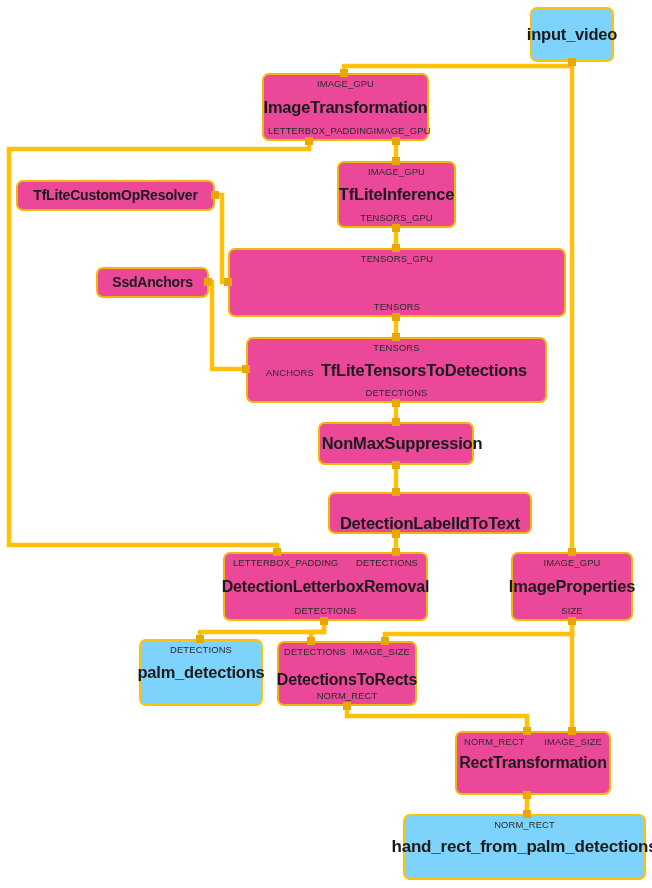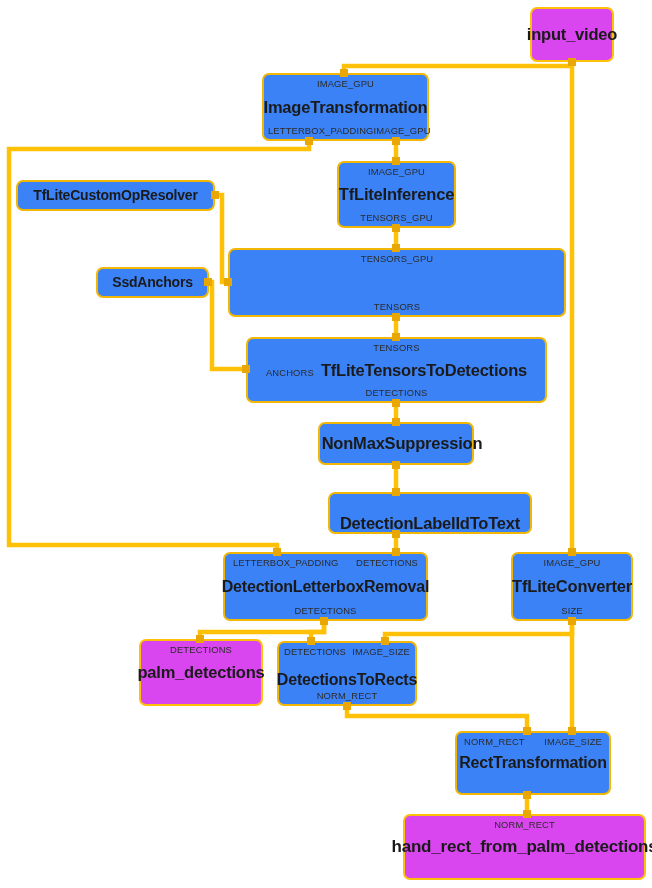--- a/index.html
+++ b/index.html
@@ -20,29 +20,29 @@
     left:0;top:0;
     width:652px;height:888px;
     pointer-events:none;
   }
   
   .node{
     position:absolute;
     box-sizing:border-box;
     border:2px solid #F2B705;
     border-radius:7px;
-    background:#3b82f6;
+    background:#ec4899;
     display:flex;
     flex-direction:column;
     justify-content:center;
     align-items:center;
     z-index:5;
   }
   .node.filled{
-    background:#d946ef;
+    background:#7dd3fc;
     border-color:#FFC107;
   }
   .node .title{
     font-size:16.5px;
     font-weight:bold;
     color:#1a1a1a;
     letter-spacing:-0.2px;
     white-space:nowrap;
     line-height:1.1;
   }
@@ -218,21 +218,21 @@
     </div>
   </div>
   <div class="port" style="left:273px;top:548px;"></div>
   <div class="port" style="left:392px;top:548px;"></div>
   <div class="port" style="left:320px;top:617px;"></div>
 
   <div class="node" style="left:511px;top:552px;width:122px;height:69px;">
     <div class="portrow top">
       <span class="plabel">IMAGE_GPU</span>
     </div>
-    <div class="title">TfLiteConverter</div>
+    <div class="title">ImageProperties</div>
     <div class="portrow bottom">
       <span class="plabel">SIZE</span>
     </div>
   </div>
   <div class="port" style="left:568px;top:548px;"></div>
   <div class="port" style="left:568px;top:617px;"></div>
 
   <div class="node filled" style="left:139px;top:639px;width:124px;height:67px;">
     <div class="portrow top">
       <span class="plabel">DETECTIONS</span>

